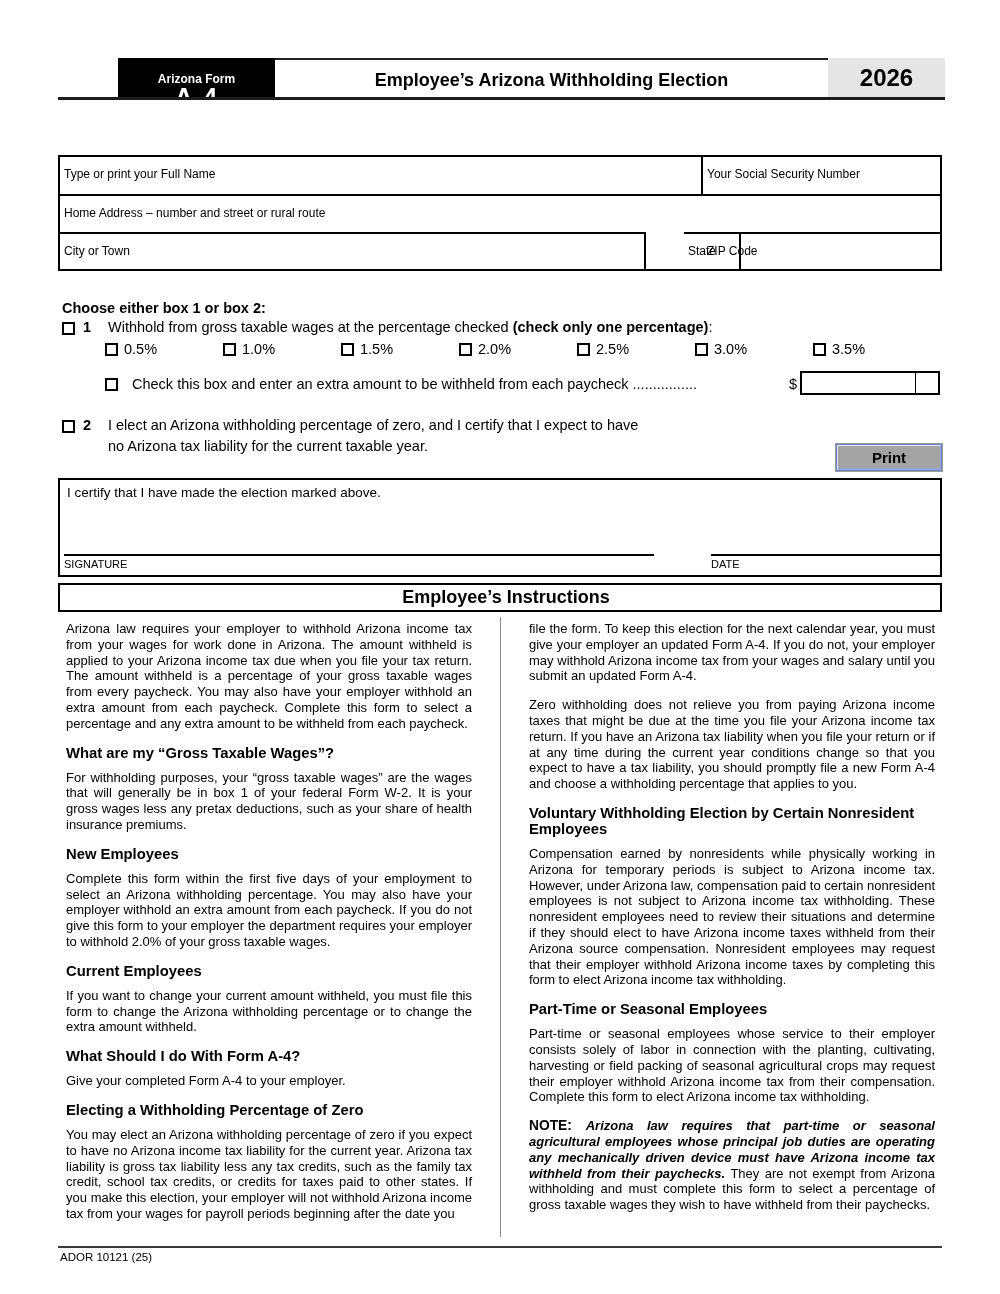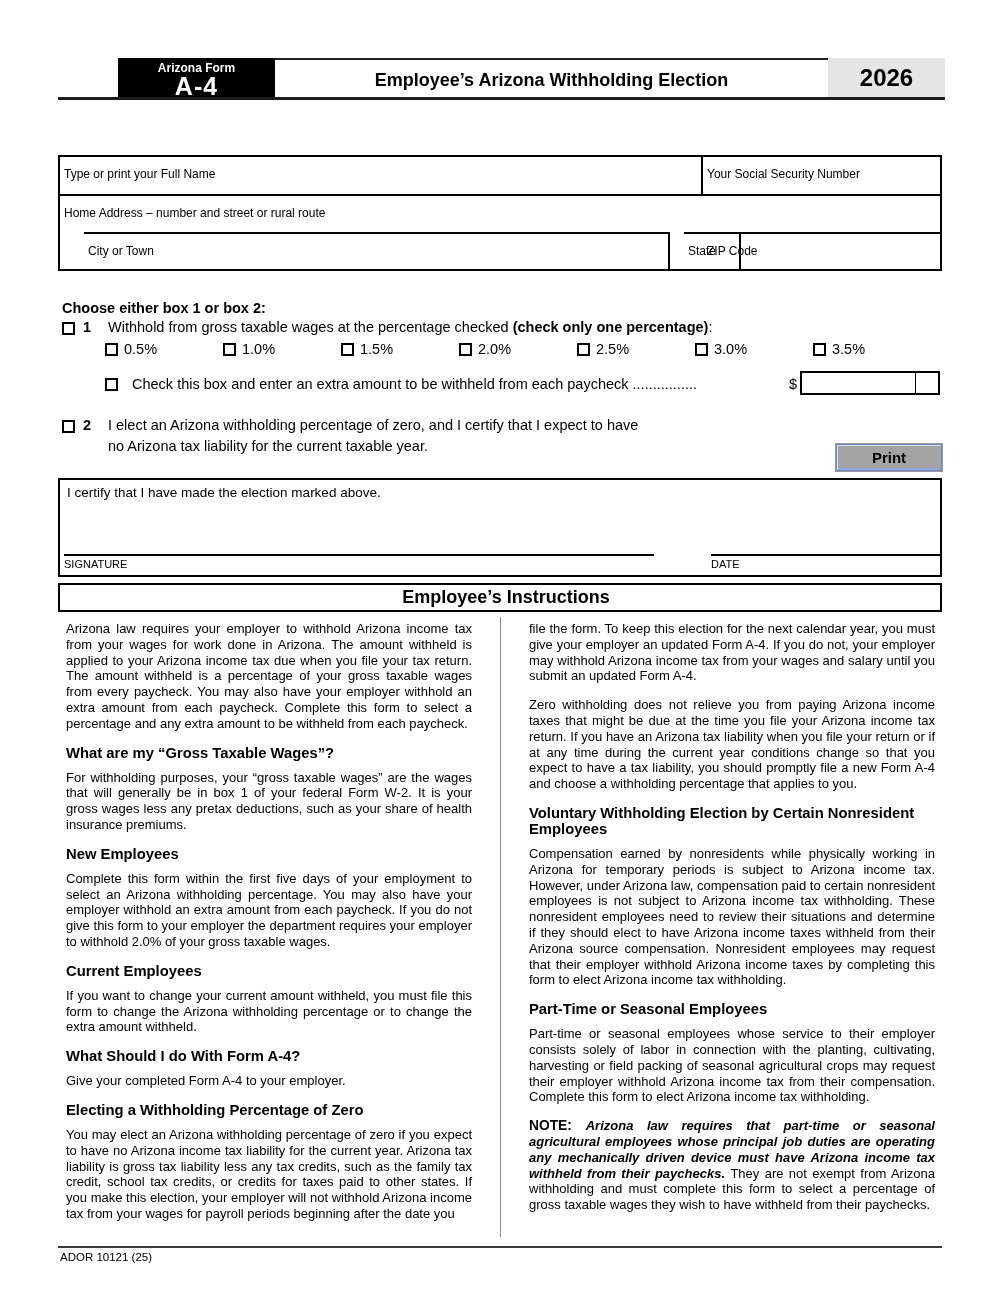--- a/index.html
+++ b/index.html
@@ -2,21 +2,21 @@
 <html><head>
 <meta charset="utf-8">
 <style>
   html,body{margin:0;padding:0;background:#fff;}
   .page{position:relative;width:1000px;height:1294px;background:#fff;overflow:hidden;
         font-family:"Liberation Sans",sans-serif;color:#000;}
   .abs{position:absolute;}
 
   
   .hdr-black{left:118px;top:58px;width:157px;height:40px;background:#000;color:#fff;text-align:center;}
-  .hdr-black .small{font-size:12px;font-weight:bold;line-height:14px;padding-top:3px;}
+  .hdr-black .small{font-size:12px;font-weight:bold;line-height:14px;padding-top:14px;}
   .hdr-black .big{font-size:25px;font-weight:bold;line-height:23px;letter-spacing:1px;}
   .hdr-title{left:275px;top:58px;width:553px;height:40px;border-top:2px solid #222;
              display:flex;align-items:center;justify-content:center;font-size:18px;font-weight:bold;}
   .hdr-year{left:828px;top:58px;width:117px;height:40px;background:#e5e5e5;
             display:flex;align-items:center;justify-content:center;font-size:24px;font-weight:bold;}
   .hdr-rule{left:58px;top:97px;width:887px;height:3px;background:#1c1c1c;}
 
   
   .tbl{left:58px;top:155px;width:884px;height:116px;border:2px solid #000;box-sizing:border-box;}
   .cell{position:absolute;box-sizing:border-box;font-size:12px;padding:10px 4px;}
@@ -73,21 +73,21 @@
   <div class="abs tbl">
     <div class="cell br" style="left:0;top:0;width:643px;height:37px;">
       <span>Type or print your Full Name</span>
     </div>
     <div class="cell" style="left:643px;top:0;width:237px;height:37px;">
       <span>Your Social Security Number</span>
     </div>
     <div class="cell" style="left:0;top:37px;width:880px;height:38px;border-top:2px solid #000;">
       <span>Home Address – number and street or rural route</span>
     </div>
-    <div class="cell br" style="left:0;top:75px;width:586px;height:37px;border-top:2px solid #000;margin-left:24px;">
+    <div class="cell br" style="left:0;top:75px;width:586px;height:37px;border-top:2px solid #000;">
       <span>City or Town</span>
     </div>
     <div class="cell br" style="left:586px;top:75px;width:57px;height:37px;border-top:2px solid #000;margin-left:38px;">
       <span>State</span>
     </div>
     <div class="cell" style="left:643px;top:75px;width:237px;height:37px;border-top:2px solid #000;">
       <span>ZIP Code</span>
     </div>
   </div>
 

